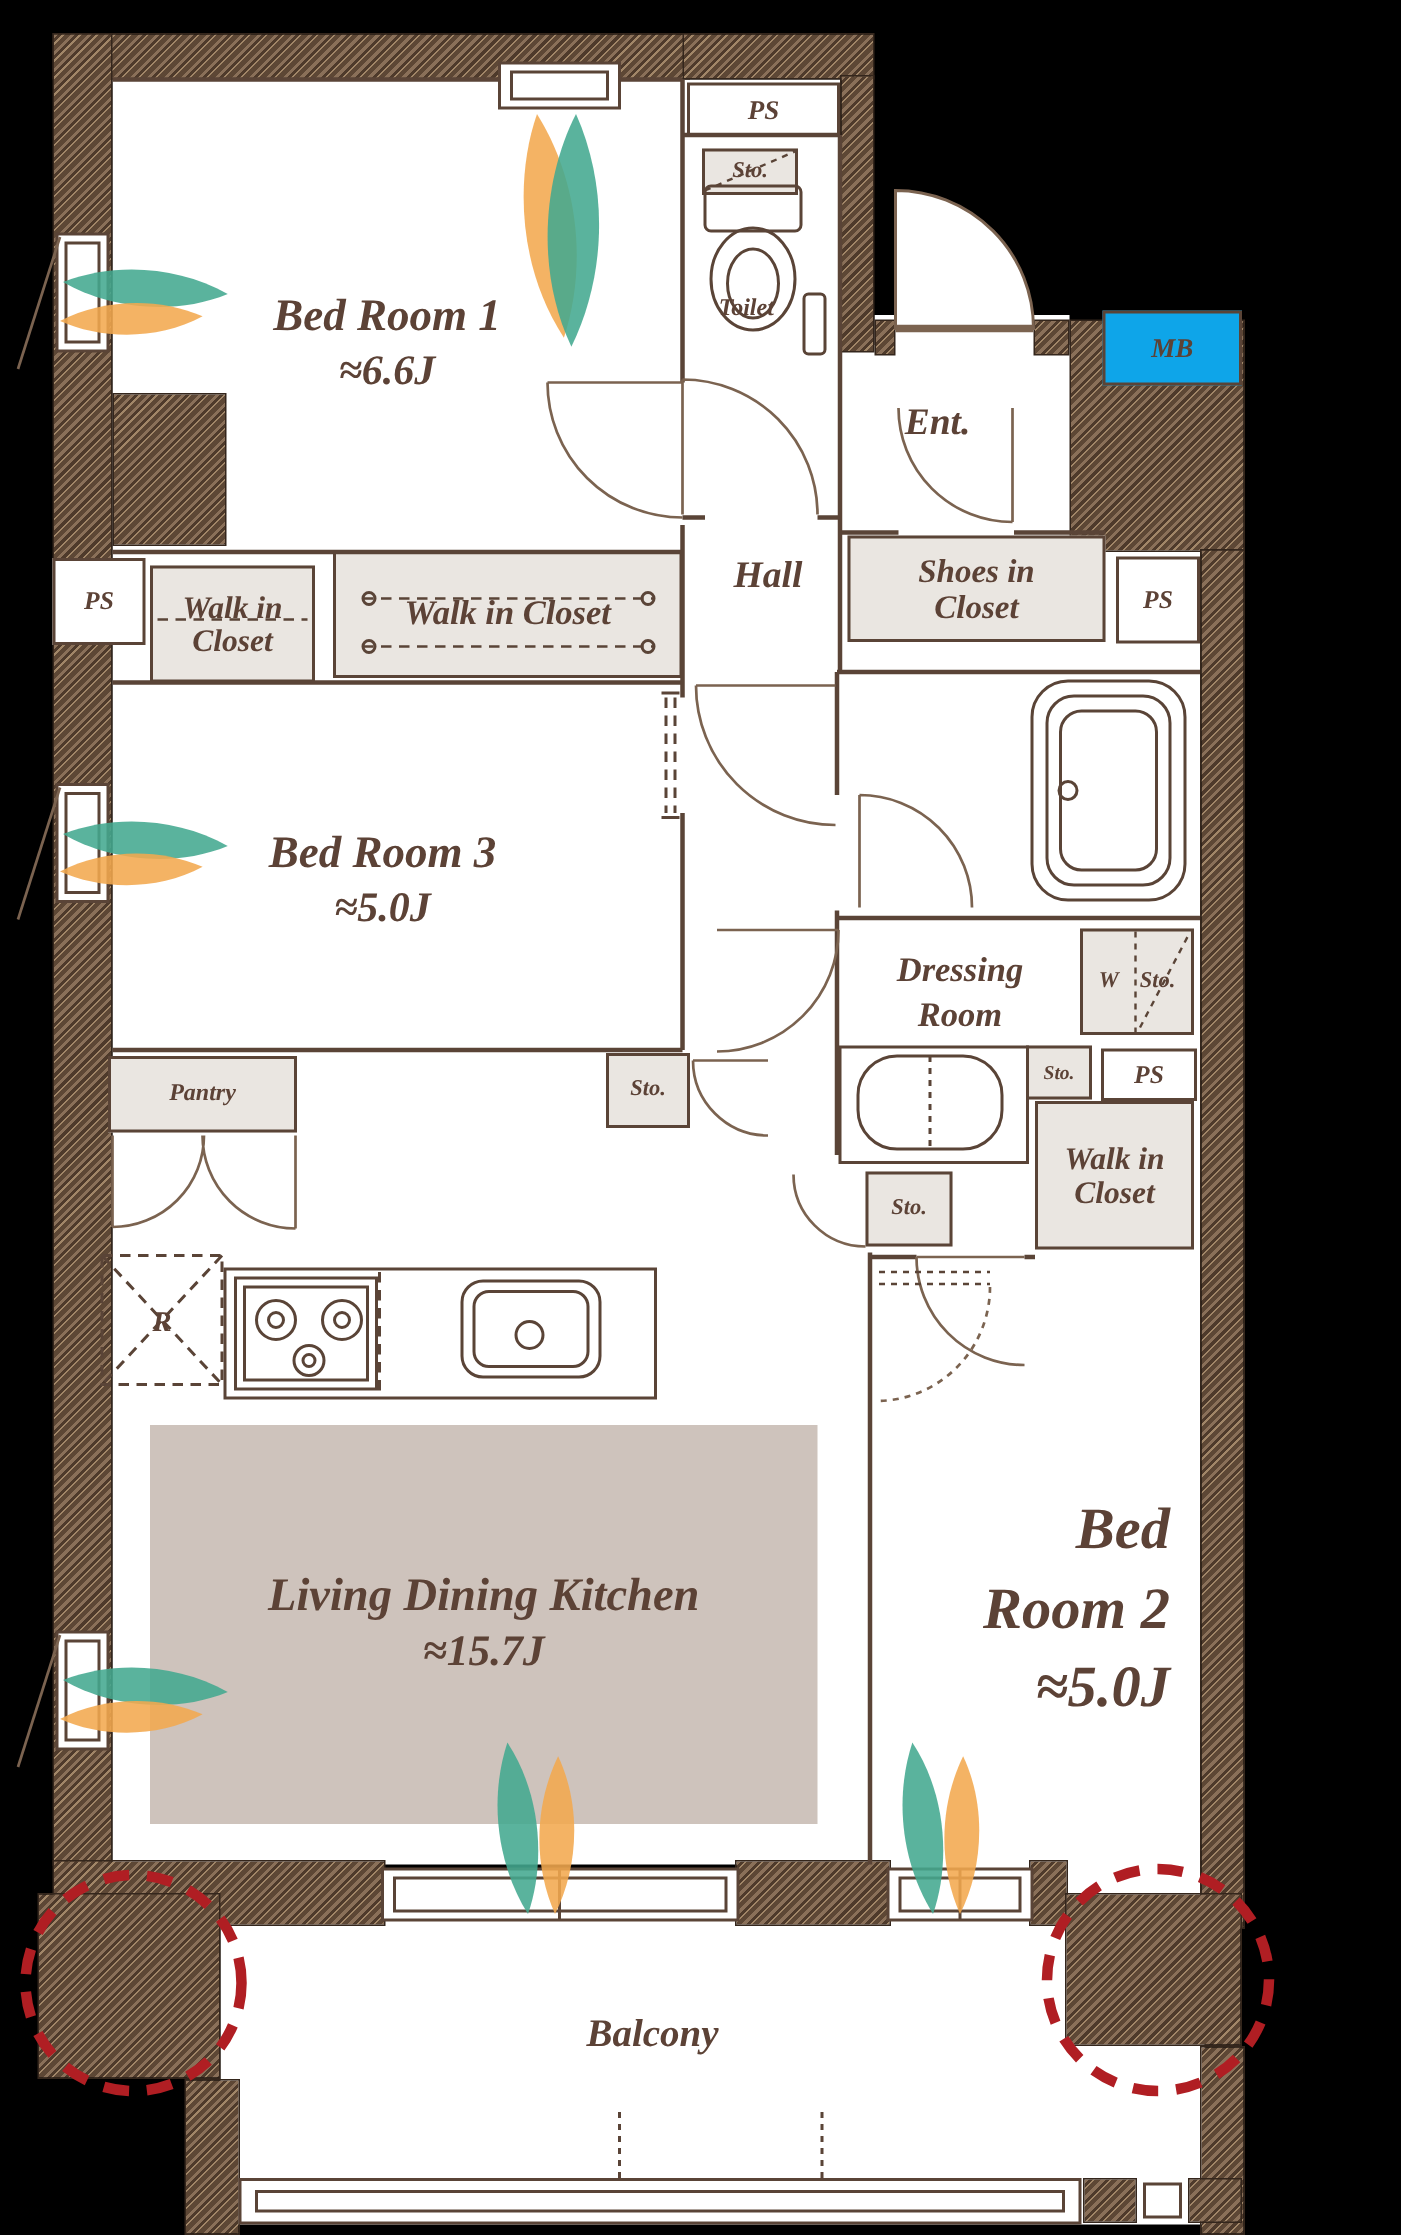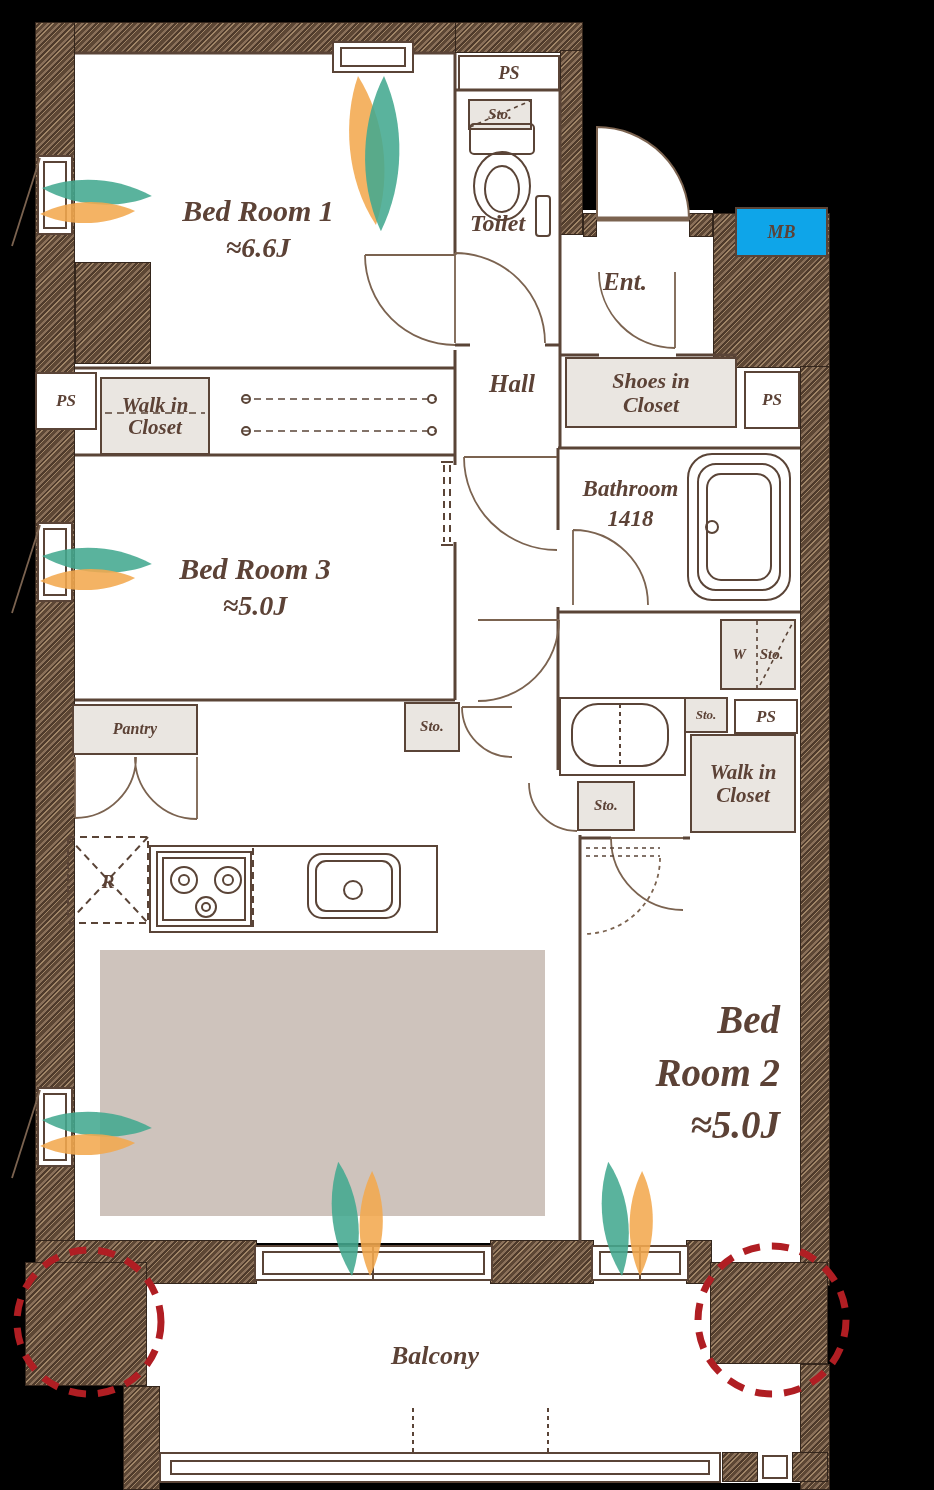--- a/index.html
+++ b/index.html
@@ -69,20 +69,23 @@
   <div class="box white" style="left:458px;top:55px;width:102px;height:36px;font-size:18px;">
     <span>PS</span>
     </div>
   <div class="box gray" style="left:468px;top:99px;width:64px;height:31px;font-size:15px;">
     <span>Sto.</span>
     </div>
   <div class="box gray" style="left:100px;top:377px;width:110px;height:78px;font-size:21px;">
     <span>Walk in</span>
     <span>Closet</span>
     </div>
+  <div class="box gray" style="left:222px;top:367px;width:233px;height:85px;font-size:23px;">
+    <span>Walk in Closet</span>
+    </div>
   <div class="box gray" style="left:565px;top:357px;width:172px;height:71px;font-size:22px;">
     <span>Shoes in</span>
     <span>Closet</span>
     </div>
   <div class="box white" style="left:35px;top:372px;width:62px;height:58px;font-size:17px;">
     <span>PS</span>
     </div>
   <div class="box white" style="left:744px;top:371px;width:56px;height:58px;font-size:17px;">
     <span>PS</span>
     </div>
@@ -275,36 +278,40 @@
     </g>
 
     <circle class="redring" cx="89" cy="1322" r="72"></circle>
     <circle class="redring" cx="772" cy="1320" r="74"></circle>
   </svg>
 
   <div class="label" style="left:93px;top:168px;width:330px;font-size:30px;margin-top:24px;">
     <div>Bed Room 1</div>
     <div style="font-size:28px;text-align:center;">≈6.6J</div>
   </div>
-  <div class="label" style="left:445px;top:196px;width:105px;font-size:24px;margin-top:12px;">
+  <div class="label" style="left:445px;top:196px;width:105px;font-size:16px;">
     <div>Toilet</div>
   </div>
   <div class="label" style="left:575px;top:266px;width:100px;font-size:25px;">
     <div>Ent.</div>
   </div>
   <div class="label" style="left:452px;top:368px;width:120px;font-size:25px;">
     <div>Hall</div>
   </div>
-  <div class="label" style="left:558px;top:474px;width:145px;font-size:23px;line-height:1.3;">
-    <div>Bathroom</div>
-    <div>1418</div>
+  <div class="label" style="left:558px;top:632px;width:164px;font-size:23px;line-height:1.3;">
+    <div>Dressing</div>
+    <div>Room</div>
   </div>
   <div class="label" style="left:90px;top:550px;width:330px;font-size:30px;">
     <div>Bed Room 3</div>
     <div style="font-size:28px;">≈5.0J</div>
+  </div>
+  <div class="label" style="left:100px;top:1044px;width:445px;font-size:31px;">
+    <div>Living Dining Kitchen</div>
+    <div style="font-size:29px;">≈15.7J</div>
   </div>
   <div class="label" style="left:600px;top:994px;width:180px;font-size:39px;line-height:1.35;text-align:right;">
     <div>Bed</div>
     <div>Room 2</div>
     <div>≈5.0J</div>
   </div>
   <div class="label" style="left:330px;top:1340px;width:210px;font-size:26px;">
     <div>Balcony</div>
   </div>
   <div class="label" style="left:68px;top:840px;width:80px;font-size:19px;line-height:84px;">

